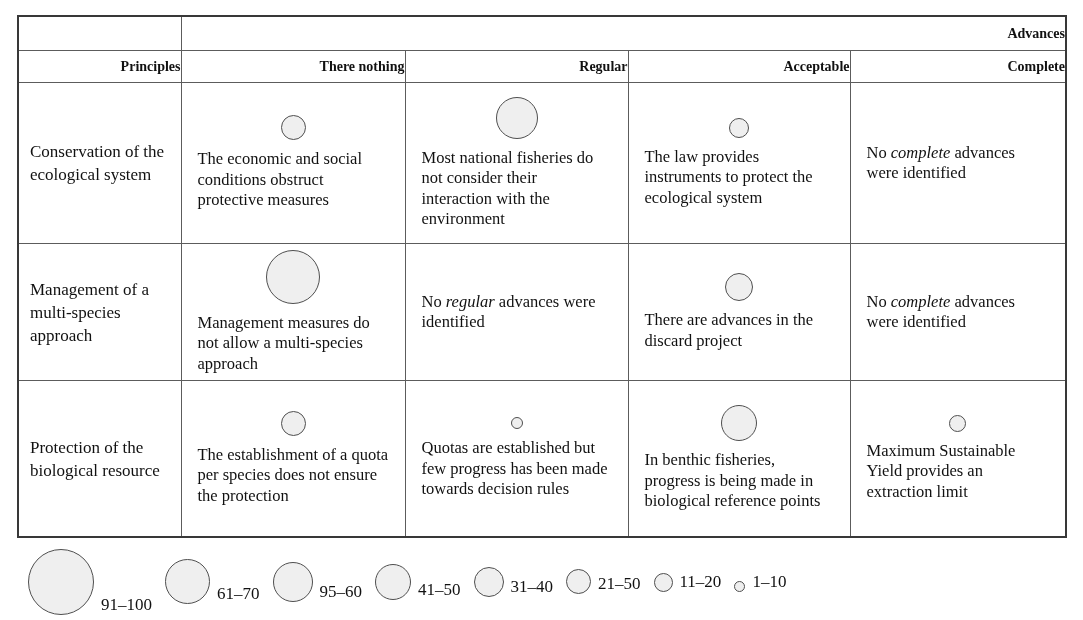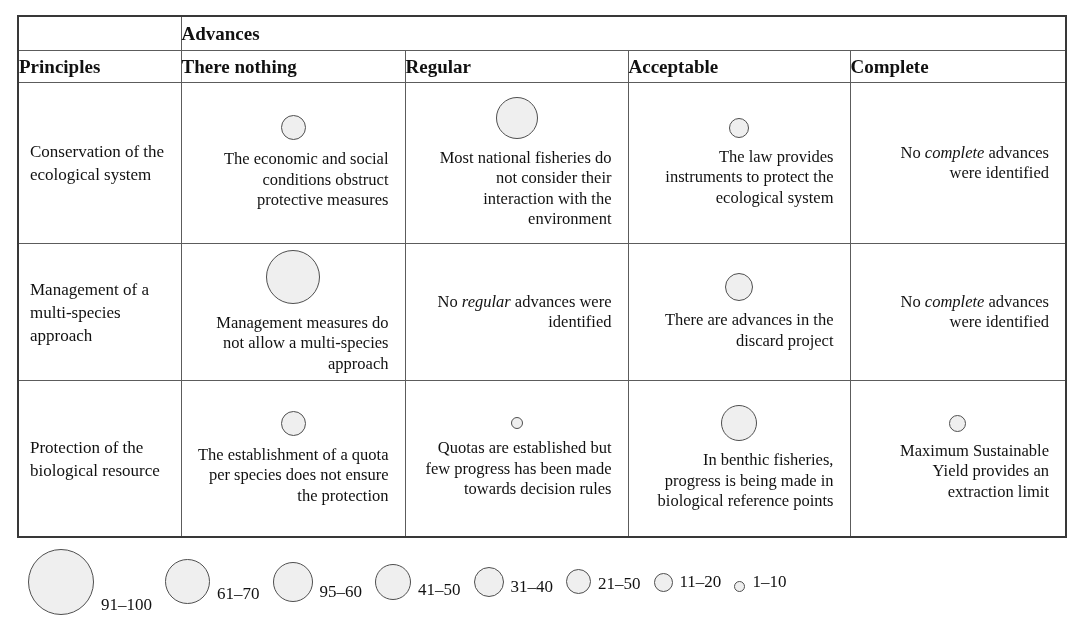--- a/index.html
+++ b/index.html
@@ -21,22 +21,22 @@
   .figure-table th, .figure-table td {
     border: 1px solid #5c5c5c;
     padding: 0;
     vertical-align: middle;
   }
   .figure-table { border: 2px solid #383838; }
   .figure-table thead tr.advances-row th { height: 33px; }
   .figure-table thead tr.colhead-row th { height: 31px; margin-top: 46px; }
   th.group-header, th.col-header {
     font-weight: bold;
-    font-size: 19px;
-    text-align: left;
+    font-size: 14px;
+    text-align: right;
   }
   tr.row-0 td { height: 160px; }
   tr.row-1 td { height: 136px; }
   tr.row-2 td { height: 155px; }
   td.principle-cell {
     text-align: left;
     font-size: 17px;
     line-height: 23px;
     padding: 0 14px 0 11px;
   }
@@ -46,21 +46,21 @@
     align-items: center;
     justify-content: center;
     gap: 9px;
     height: 100%;
     padding: 2px 16px;
     box-sizing: border-box;
   }
   .cell-text {
     font-size: 16.5px;
     line-height: 20.5px;
-    text-align: right;
+    text-align: left;
   }
   .bubble {
     display: inline-block;
     border-radius: 50%;
     background: #efefef;
     border: 1px solid #4f4f4f;
     box-sizing: border-box;
     flex: 0 0 auto;
   }
   .size-legend {

